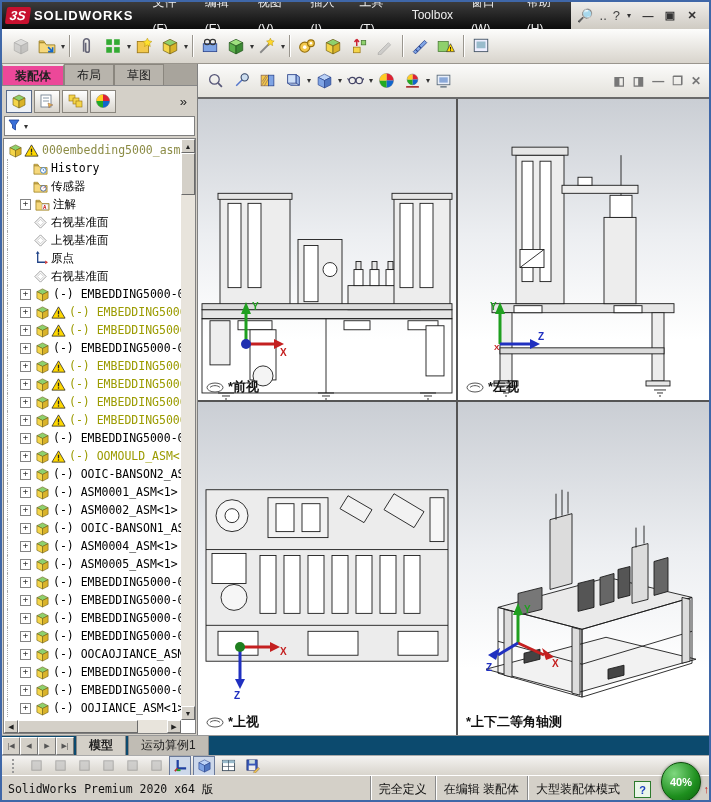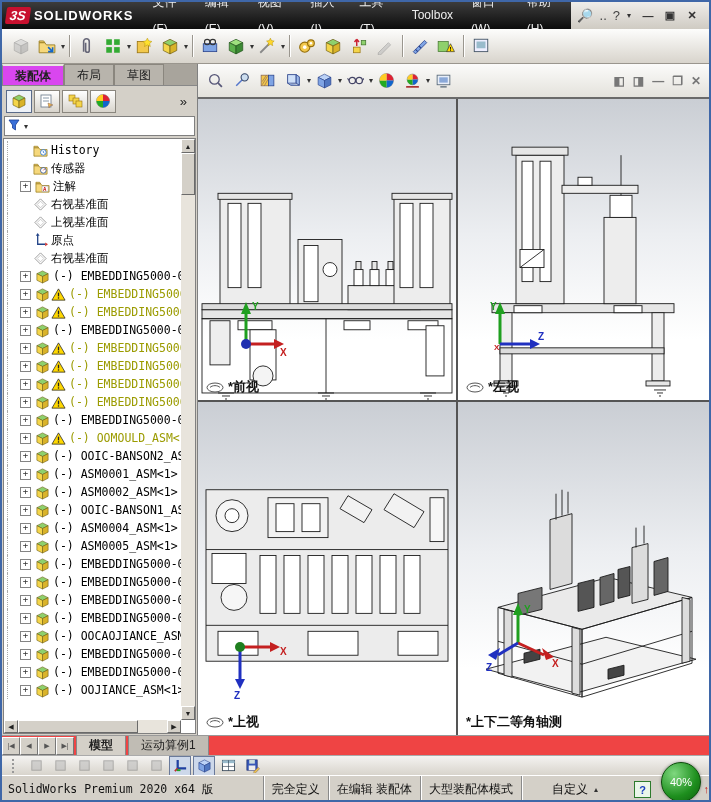--- a/index.html
+++ b/index.html
@@ -18,21 +18,21 @@
   #main-toolbar{position:absolute;left:0;top:27px;width:707px;height:35px;background:linear-gradient(#fdfdfc,#d8d4cc);border-bottom:1px solid #9a968e;display:flex;align-items:center;padding-left:6px;box-sizing:border-box;}
   .tb-icon{width:22px;height:22px;display:inline-flex;align-items:center;justify-content:center;margin:0 1px;border:1px solid transparent;}
   .tb-icon svg{width:18px;height:18px;}
   .tb-icon.disabled{filter:grayscale(1);opacity:.55;}
   .tb-sep{width:1px;height:22px;background:#9a968e;margin:0 4px;box-shadow:1px 0 0 #fff;}
   .dd{font-size:8px;color:#333;margin-left:1px;}
   
   #left-panel{position:absolute;left:0;top:62px;width:196px;height:671px;background:#d4d0c8;border-right:1px solid #808080;box-sizing:border-box;display:flex;flex-direction:column;}
   #panel-tabs{display:flex;background:#a8a49c;border-bottom:1px solid #888;height:21px;}
   .ptab{font-size:12px;padding:2px 12px;background:#b8b4ac;border:1px solid #8a867e;border-bottom:none;color:#222;}
-  .ptab.active{background:#d946ef;font-weight:bold;border-top:2px solid #e8e6e0;text-align:center;}
+  .ptab.active{background:#ec4899;font-weight:bold;border-top:2px solid #e8e6e0;text-align:center;}
   #manager-tabs{display:flex;align-items:center;height:26px;padding:2px 4px;gap:2px;}
   .mtab{width:24px;height:21px;border:1px solid #8a867e;background:linear-gradient(#fff,#d8d4cc);display:flex;align-items:center;justify-content:center;}
   .mtab.active{background:#eef2f8;border-color:#5a6b8a;}
   .mtab svg{width:16px;height:16px;}
   #mgr-overflow{margin-left:auto;font-size:13px;color:#222;padding-right:6px;}
   #filter-row{height:18px;margin:0 2px 2px 2px;background:#fff;border:1px solid #808080;display:flex;align-items:center;padding-left:3px;gap:3px;}
   #filter-row svg{width:12px;height:12px;}
   
   #tree-wrap{position:relative;flex:1;background:#fff;border:1px solid #808080;margin:0 1px 1px 1px;overflow:hidden;}
   #tree{position:absolute;left:0;top:0;right:14px;bottom:13px;overflow:hidden;padding:2px 0 0 3px;}
@@ -60,37 +60,37 @@
   #hud .tb-icon svg{width:17px;height:17px;}
   #doc-buttons{margin-left:auto;display:flex;gap:8px;padding-right:8px;}
   .docbtn{color:#777;font-size:12px;font-weight:bold;line-height:14px;}
   #vp-grid{flex:1;display:grid;grid-template-columns:258px 1fr;grid-template-rows:301px 1fr;gap:2px;background:#555;}
   .viewport{position:relative;background:linear-gradient(180deg,#caced4 0%,#eceef1 45%,#ffffff 80%);overflow:hidden;}
   .machine{position:absolute;left:0;top:0;width:100%;height:100%;}
   .vp-label{position:absolute;left:8px;bottom:4px;display:flex;align-items:center;gap:4px;font-size:13px;font-weight:bold;color:#111;}
   .vp-label svg{width:18px;height:11px;}
   .triad{position:absolute;}
   
-  #bottom-tabs{position:absolute;left:0;top:733px;width:707px;height:20px;background:#ef4444;border-top:1px solid #999;display:flex;align-items:flex-start;}
+  #bottom-tabs{position:absolute;left:0;top:733px;width:707px;height:20px;background:#0c4a6e;border-top:1px solid #999;display:flex;align-items:flex-start;}
   .navbtn{width:16px;height:16px;margin-top:1px;border:1px solid;border-color:#fff #777 #777 #fff;background:#d4d0c8;font-size:7px;color:#555;display:flex;align-items:center;justify-content:center;}
   .btab{font-size:12px;padding:1px 12px 2px;background:#c0bcb4;border:1px solid #888;border-top:none;color:#222;margin-left:2px;}
   .btab.active{background:#d4d0c8;font-weight:bold;border-bottom:2px solid #e9e7e2;}
   #bottom-toolbar{position:absolute;left:0;top:753px;width:707px;height:20px;background:linear-gradient(#f4f3f1,#d8d4cc);border-top:1px solid #aaa;display:flex;align-items:center;padding-left:10px;box-sizing:border-box;}
   #bottom-toolbar .tb-icon{width:20px;height:18px;}
   #bottom-toolbar .tb-icon svg{width:15px;height:15px;}
   .tb-icon.pressed{border:1px solid #6a7a9a;background:#cdd8ea;}
   .grip{width:4px;height:14px;border-left:2px dotted #999;margin-right:6px;}
   
   #statusbar{position:absolute;left:0;top:773px;width:707px;height:27px;background:#d4d0c8;border-top:1px solid #fff;display:flex;align-items:center;font-size:12px;color:#111;}
   #status-left{flex:1;padding-left:6px;font-family:"DejaVu Sans Mono",monospace;font-size:11.5px;}
   .status-cell{border-left:1px solid #8a8a8a;box-shadow:inset 1px 0 0 #fff;padding:0 8px;height:100%;display:flex;align-items:center;}
   #custom-cell{width:90px;justify-content:center;gap:6px;}
   #custom-cell .up{font-size:8px;color:#333;}
   #help-box{width:15px;height:15px;border:1px solid #2d7a2d;background:#eaf6ea;color:#1a3fbf;font-weight:bold;font-size:11px;display:flex;align-items:center;justify-content:center;margin:0 6px;}
-  #resource{position:absolute;right:8px;bottom:1px;width:38px;height:38px;border-radius:50%;background:radial-gradient(circle at 32% 28%,#7fd87f,#1e8f1e 60%,#0d5f0d);border:1px solid #0a4a0a;color:#fff;font-weight:normal;font-size:11px;display:flex;align-items:center;justify-content:center;box-shadow:0 0 3px rgba(0,0,0,.4);}
+  #resource{position:absolute;right:8px;bottom:1px;width:38px;height:38px;border-radius:50%;background:radial-gradient(circle at 32% 28%,#7fd87f,#1e8f1e 60%,#0d5f0d);border:1px solid #0a4a0a;color:#fff;font-weight:bold;font-size:11px;display:flex;align-items:center;justify-content:center;box-shadow:0 0 3px rgba(0,0,0,.4);}
   #res-arrow{position:absolute;right:0;bottom:8px;color:#c02020;font-size:11px;font-weight:bold;}
 </style>
 </head>
 <body>
 
 <div id="window">
 
   <div id="titlebar">
     <div id="logo">
       <span class="mark">3S</span>
@@ -281,20 +281,33 @@
       </div>
     <div id="filter-row">
       <span><svg viewBox="0 0 12 12">
             <path d="M1 1h10L7.5 6v5L4.5 9V6z" fill="#3a6fd8" stroke="#1a3f98" stroke-width=".8"></path>
           </svg></span>
       <span class="dd">▾</span>
     </div>
     <div id="tree-wrap">
       <div id="tree">
           <div class="trow">
+            <span class="tico"><svg viewBox="0 0 16 16">
+                <path d="M2 5 8 2l6 3-6 3z" fill="#8ed06c" stroke="#6a5a10" stroke-width=".6"></path>
+                <path d="M2 5v7l6 3V8z" fill="#f4d54a" stroke="#6a5a10" stroke-width=".6"></path>
+                <path d="M14 5v7l-6 3V8z" fill="#d9b32a" stroke="#6a5a10" stroke-width=".6"></path>
+              </svg></span>
+            <span class="tico"><svg viewBox="0 0 16 16">
+                <path d="M8 2l7 12H1z" fill="#ffd800" stroke="#222" stroke-width=".8"></path>
+                <rect x="7.3" y="6" width="1.4" height="4" fill="#222"></rect>
+                <rect x="7.3" y="11" width="1.4" height="1.4" fill="#222"></rect>
+              </svg></span>
+            <span class="lbl root-text">000embedding5000_asm</span>
+          </div>
+          <div class="trow">
             <span class="indent"></span>
             <span style="width: 12px; flex: 0 0 auto;"></span>
             <span class="tico"><svg viewBox="0 0 16 16">
                 <path d="M1 5h5l1.5 2H15v7H1z" fill="#f6d87c" stroke="#9a7d20" stroke-width=".8"></path>
                 <path d="M1 5V3.5h4l1 1.5z" fill="#f6d87c" stroke="#9a7d20" stroke-width=".8"></path>
                 <circle cx="11" cy="10" r="3" fill="#fff" stroke="#16c" stroke-width=".8"></circle>
                 <path d="M11 8.5V10l1.2.8" stroke="#16c" stroke-width=".8" fill="none"></path>
               </svg></span>
             <span class="lbl">History</span>
           </div>
@@ -996,23 +1009,19 @@
       </span>
     </div>
 
   <div id="statusbar">
     <div id="status-left">SolidWorks Premium 2020 x64 版</div>
     <div id="status-cells" style="display:flex;height:100%;">
         <div class="status-cell">完全定义</div>
         <div class="status-cell">在编辑 装配体</div>
         <div class="status-cell">大型装配体模式</div>
       </div>
-    <div class="status-cell" id="custom-cell">
-      <span>自定义</span>
-      <span class="up">▴</span>
-    </div>
     <div id="help-box">?</div>
     <div style="width:52px;"></div>
     <div id="resource">40%</div>
     <div id="res-arrow">↑</div>
   </div>
 
 </div>
 
 </body></html>

